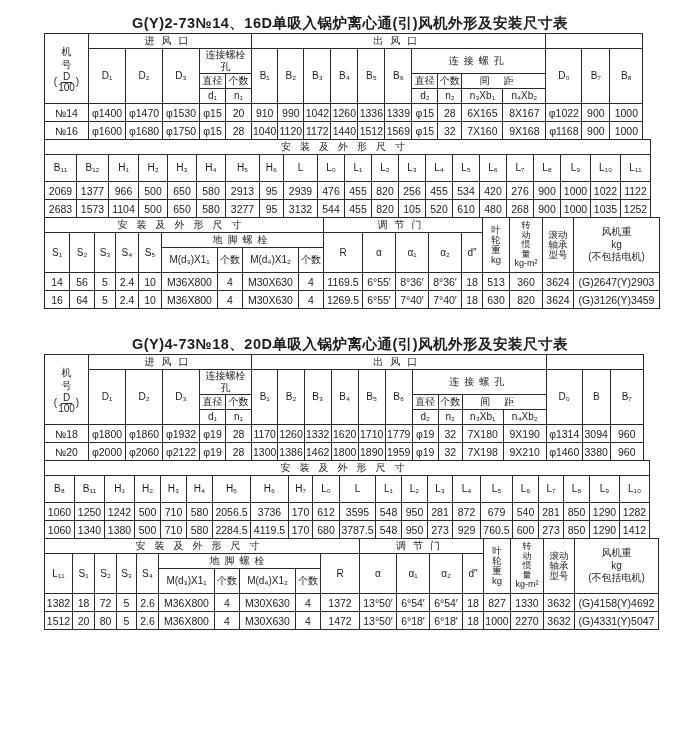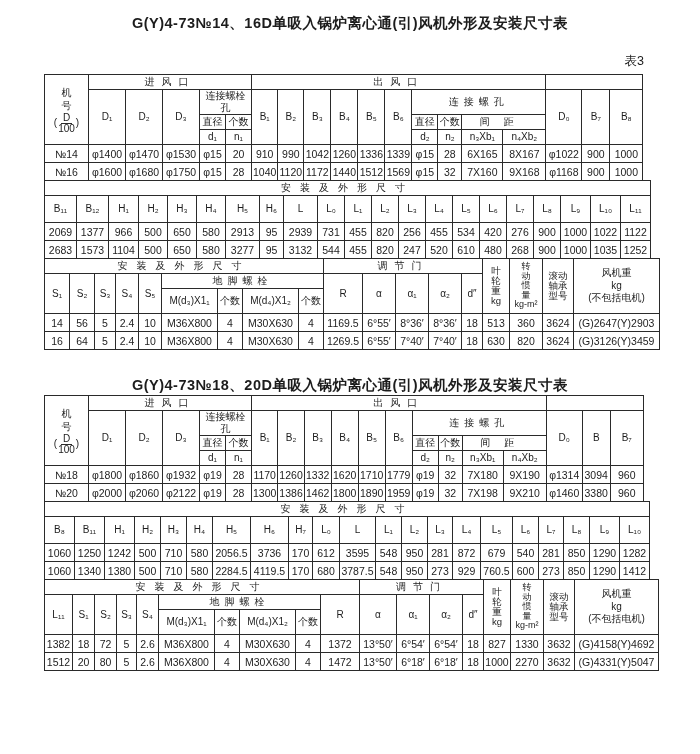--- a/index.html
+++ b/index.html
@@ -33,22 +33,21 @@
   .jihao{line-height:1.3;}
   .fracrow{display:flex;align-items:center;justify-content:center;line-height:1;margin-top:1px;}
   .frac{display:inline-flex;flex-direction:column;align-items:center;}
   .fnum{border-bottom:1px solid #2a2a2a;padding:0 2px;}
   .fden{padding:0 1px;text-align:center;}
 </style>
 </head>
 <body>
 
 <div class="page">
-  <div class="title">G(Y)4-73№14、16D单吸入锅炉离心通(引)风机外形及安装尺寸表</div>
-  <div class="tlabel">表3</div>
+  <div class="title">G(Y)2-73№14、16D单吸入锅炉离心通(引)风机外形及安装尺寸表</div>
   <div class="tablewrap" id="t0">
       <table class="s0">
         <colgroup>
           <col style="width: 44px;">
           <col style="width: 37px;">
           <col style="width: 37px;">
           <col style="width: 37px;">
           <col style="width: 26px;">
           <col style="width: 26px;">
           <col style="width: 26px;">
@@ -206,21 +205,21 @@
           <tr>
             <td>2069</td>
             <td>1377</td>
             <td>966</td>
             <td>500</td>
             <td>650</td>
             <td>580</td>
             <td>2913</td>
             <td>95</td>
             <td>2939</td>
-            <td>731</td>
+            <td>476</td>
             <td>455</td>
             <td>820</td>
             <td>256</td>
             <td>455</td>
             <td>534</td>
             <td>420</td>
             <td>276</td>
             <td>900</td>
             <td>1000</td>
             <td>1022</td>
@@ -232,21 +231,21 @@
             <td>1104</td>
             <td>500</td>
             <td>650</td>
             <td>580</td>
             <td>3277</td>
             <td>95</td>
             <td>3132</td>
             <td>544</td>
             <td>455</td>
             <td>820</td>
-            <td>247</td>
+            <td>105</td>
             <td>520</td>
             <td>610</td>
             <td>480</td>
             <td>268</td>
             <td>900</td>
             <td>1000</td>
             <td>1035</td>
             <td>1252</td>
           </tr>
         </tbody>

